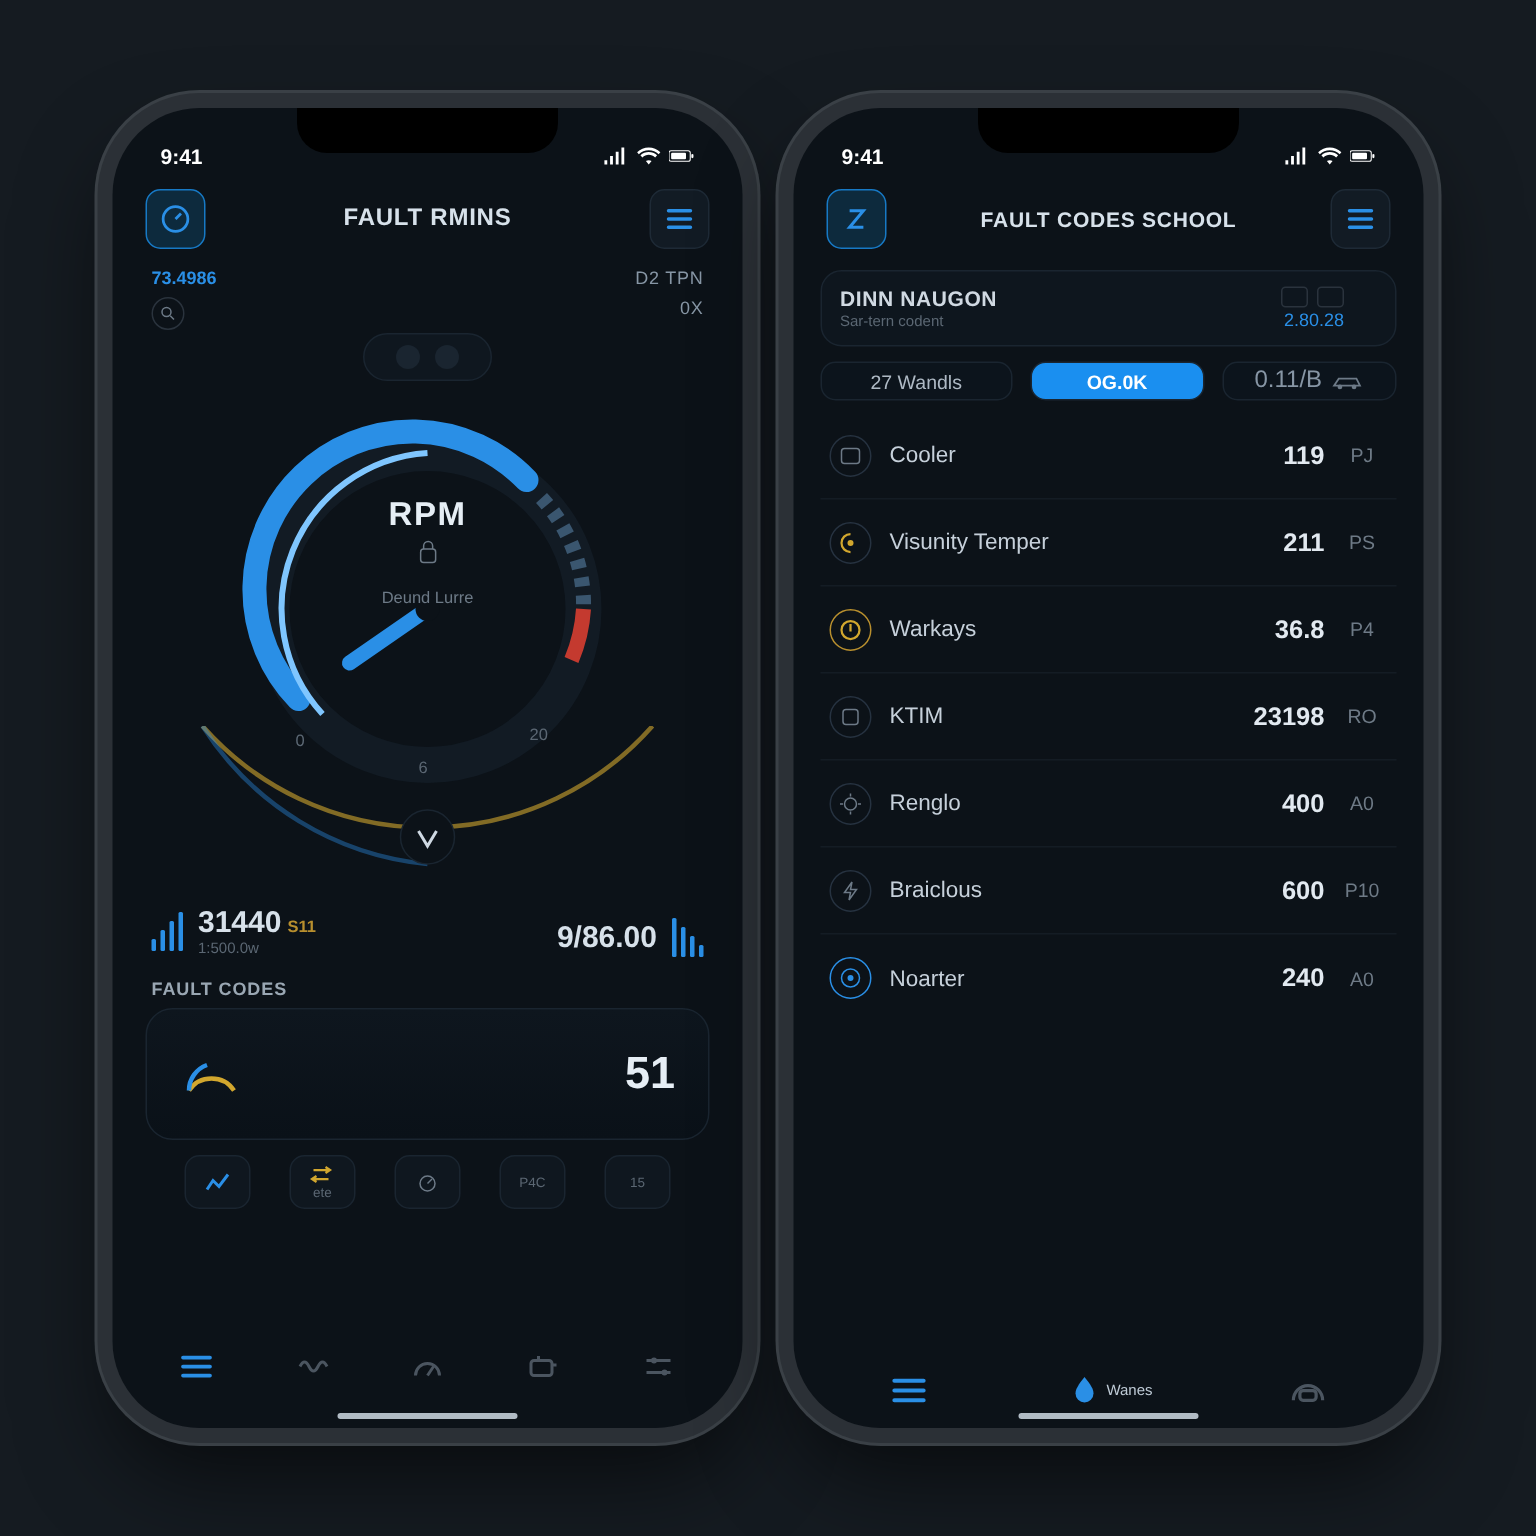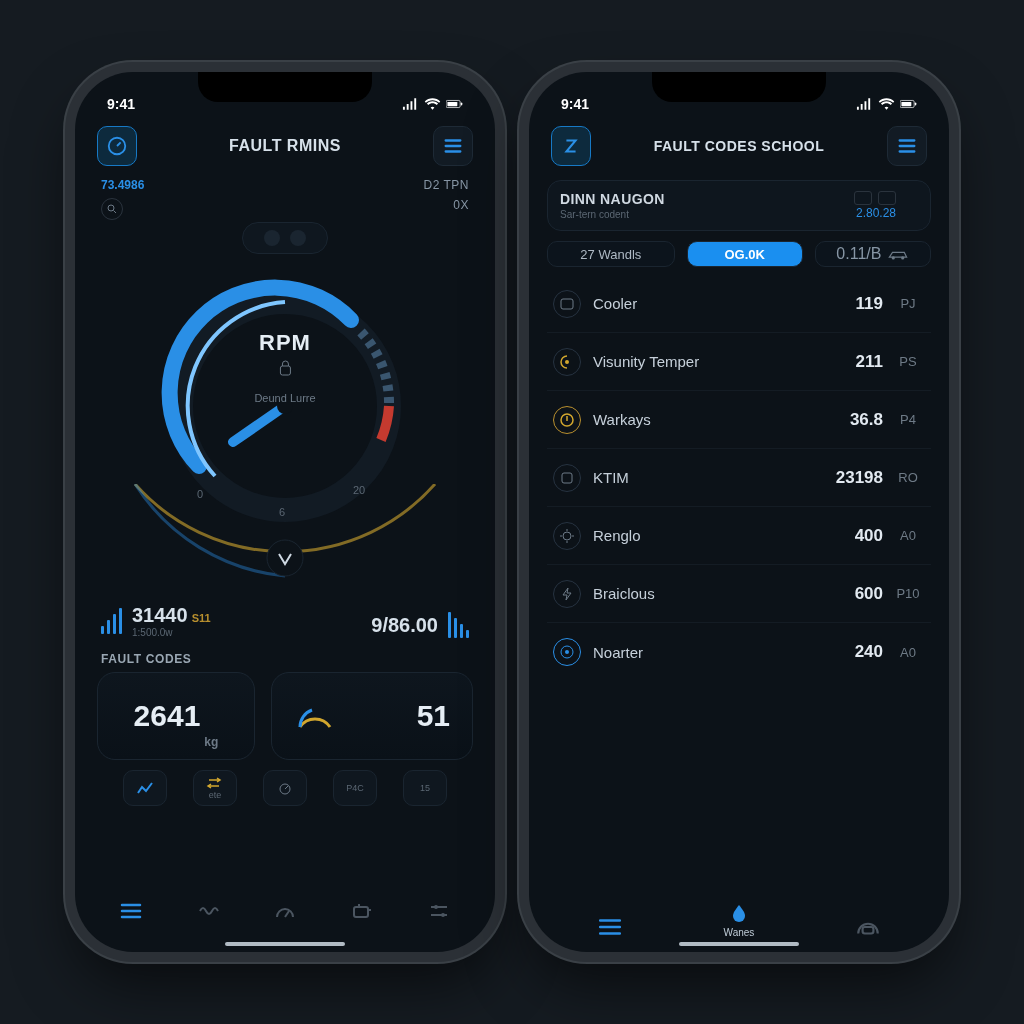--- a/index.html
+++ b/index.html
@@ -163,21 +163,21 @@
   .row .ico svg { width: 16px; height: 16px; }
   .row .label { flex: 1; font-size: 15px; color: #c6d0da; }
   .row .val { font-size: 17px; color: #e2e9f0; font-weight: 600; min-width: 60px; text-align: right; }
   .row .unit { width: 34px; text-align: center; font-size: 13px; color: #6e7a86; margin-left: 8px; }
 
   .tabbar2 {
     position: absolute; bottom: 14px; left: 18px; right: 18px;
     display: flex; justify-content: space-around; align-items: flex-end;
     height: 60px;
   }
-  .tab2 { display: flex; flex-direction: column; align-items: center; gap: 2px; font-size: 10px; color: #4b5560; }
+  .tab2 { display: flex; align-items: center; gap: 2px; font-size: 10px; color: #4b5560; }
   .tab2 svg { width: 26px; height: 22px; fill: #4b5560; }
   .tab2.active { color: #bfcbd6; }
   .tab2.active svg { fill: #2a8fe6; }
 </style>
 </head>
 <body>
 
 <div class="phone">
   <div class="notch"></div>
   <div class="statusbar">
@@ -289,24 +289,20 @@
         <i style="height:26px"></i>
           <i style="height:20px"></i>
           <i style="height:14px"></i>
           <i style="height:8px"></i>
       </div>
     </div>
   </div>
 
   <div class="section-label">FAULT CODES</div>
   <div class="card-row">
-    <div class="card">
-      <span>2641</span>
-      <span class="unit">kg</span>
-    </div>
     <div class="card" style="justify-content:space-between;padding:0 22px">
       <svg width="42" height="42" viewBox="0 0 42 42">
         <path d="M6 32 A18 18 0 0 1 36 32" fill="none" stroke="#d2a72e" stroke-width="3"></path>
         <path d="M6 32 A18 18 0 0 1 18 15" fill="none" stroke="#2a8fe6" stroke-width="3"></path>
       </svg>
       <span>51</span>
     </div>
   </div>
 
   <div class="chip-row">

